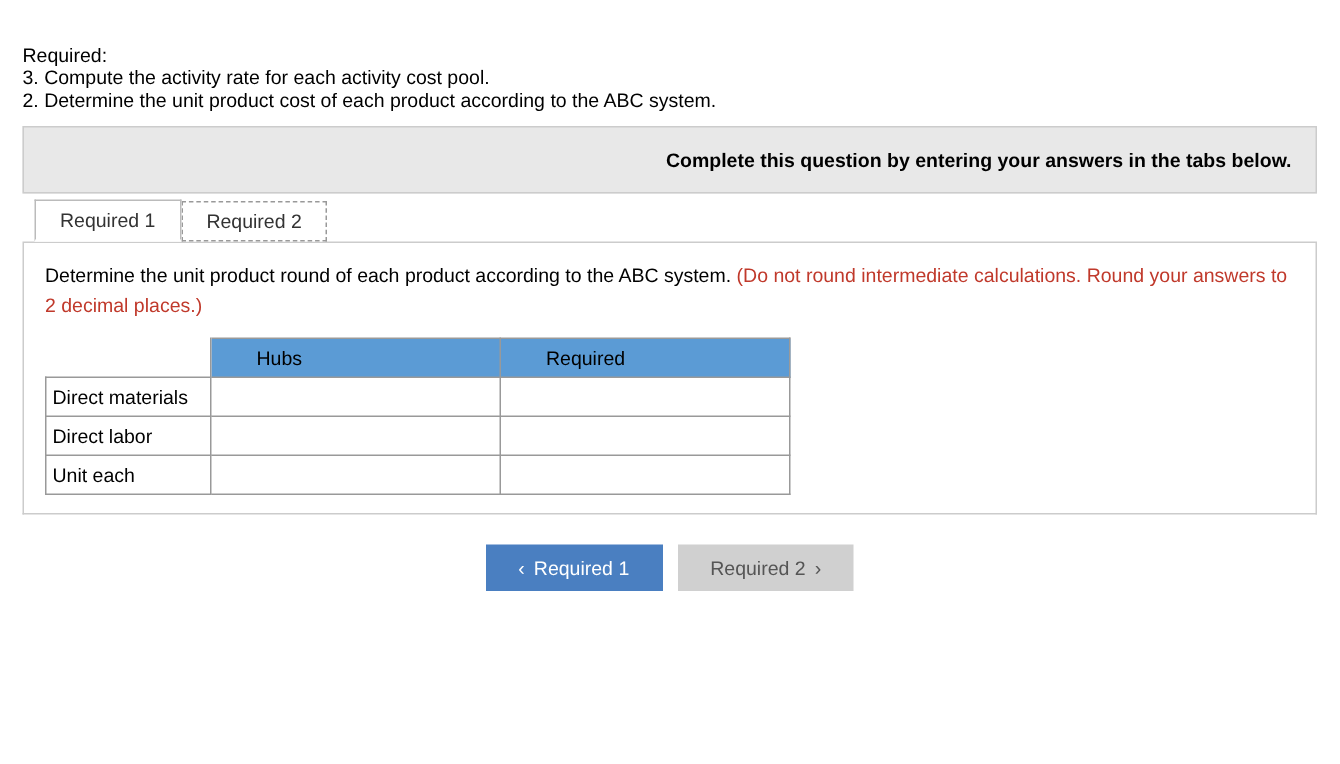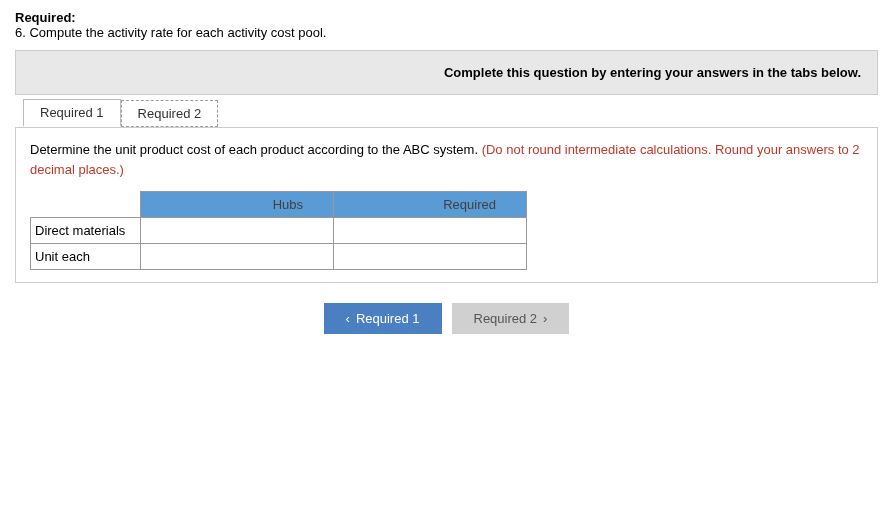--- a/index.html
+++ b/index.html
@@ -15,21 +15,22 @@
       width: 893px;
       min-height: 509px;
       padding: 10px 15px;
     }
 
     .required-header {
       margin-bottom: 10px;
     }
 
     .required-header .bold {
-      font-weight: bold;
+      font-weight: normal;
+      margin-top: 19px;
     }
 
     .instruction-box {
       background: #e8e8e8;
       border: 1px solid #ccc;
       padding: 14px 16px;
       margin-bottom: 0;
       text-align: right;
     }
 
@@ -52,24 +53,24 @@
       color: #c0392b;
     }
 
     .data-table {
       border-collapse: collapse;
       margin-top: 8px;
     }
 
     .data-table th {
       background: #5b9bd5;
-      color: #404040;
+      color: #000000;
       padding: 5px 30px;
       border: 1px solid #999;
-      text-align: right;
+      text-align: left;
       font-weight: normal;
       margin-left: 20px;
     }
 
     .data-table td {
       border: 1px solid #999;
       padding: 4px 6px;
       height: 26px;
     }
 
@@ -144,53 +145,59 @@
     .tab-item.tab-dashed {
       border: 1px dashed #999;
       background: #fff;
     }
   </style>
 </head>
 <body>
 
 <div class="required-header">
   <div class="bold">Required:</div>
-  <div>6. Compute the activity rate for each activity cost pool.</div>
+  <div>3. Compute the activity rate for each activity cost pool.</div>
+  <div>2. Determine the unit product cost of each product according to the ABC system.</div>
 </div>
 
 <div class="instruction-box">
   <strong>Complete this question by entering your answers in the tabs below.</strong>
 </div>
 
 <div style="border-bottom:1px solid #ccc; display:flex; align-items:flex-end; padding-left:8px; margin-top:4px;">
   <div class="tab-item tab-active">Required 1</div>
   <div class="tab-item tab-dashed">Required 2</div>
 </div>
 
 <div class="content-area">
   <div class="description-text">
-    <span>Determine the unit product cost of each product according to the ABC system.</span>
+    <span>Determine the unit product round of each product according to the ABC system.</span>
     <span class="red-note">(Do not round intermediate calculations. Round your answers to 2 decimal places.)</span>
   </div>
 
   <table class="data-table">
     <thead>
       <tr>
         <th style="background:transparent; border:none; border-right:1px solid #999;"></th>
         <th>Hubs</th>
         <th>Required</th>
       </tr>
     </thead>
     <tbody id="table-body">
     <tr>
           <td class="label-cell">Direct materials</td>
           <td class="input-cell"><input type="text" style=""></td>
           <td class="input-cell"><input type="text" style=""></td>
         </tr>
         <tr>
+          <td class="label-cell">Direct labor</td>
+          <td class="input-cell"><input type="text" style=""></td>
+          <td class="input-cell"><input type="text" style=""></td>
+        </tr>
+        <tr>
           <td class="label-cell">Unit each</td>
           <td class="input-cell"><input type="text" style=""></td>
           <td class="input-cell"><input type="text" style=""></td>
         </tr>
       </tbody>
   </table>
 </div>
 
 <div class="nav-buttons">
   <button class="btn-required1">

